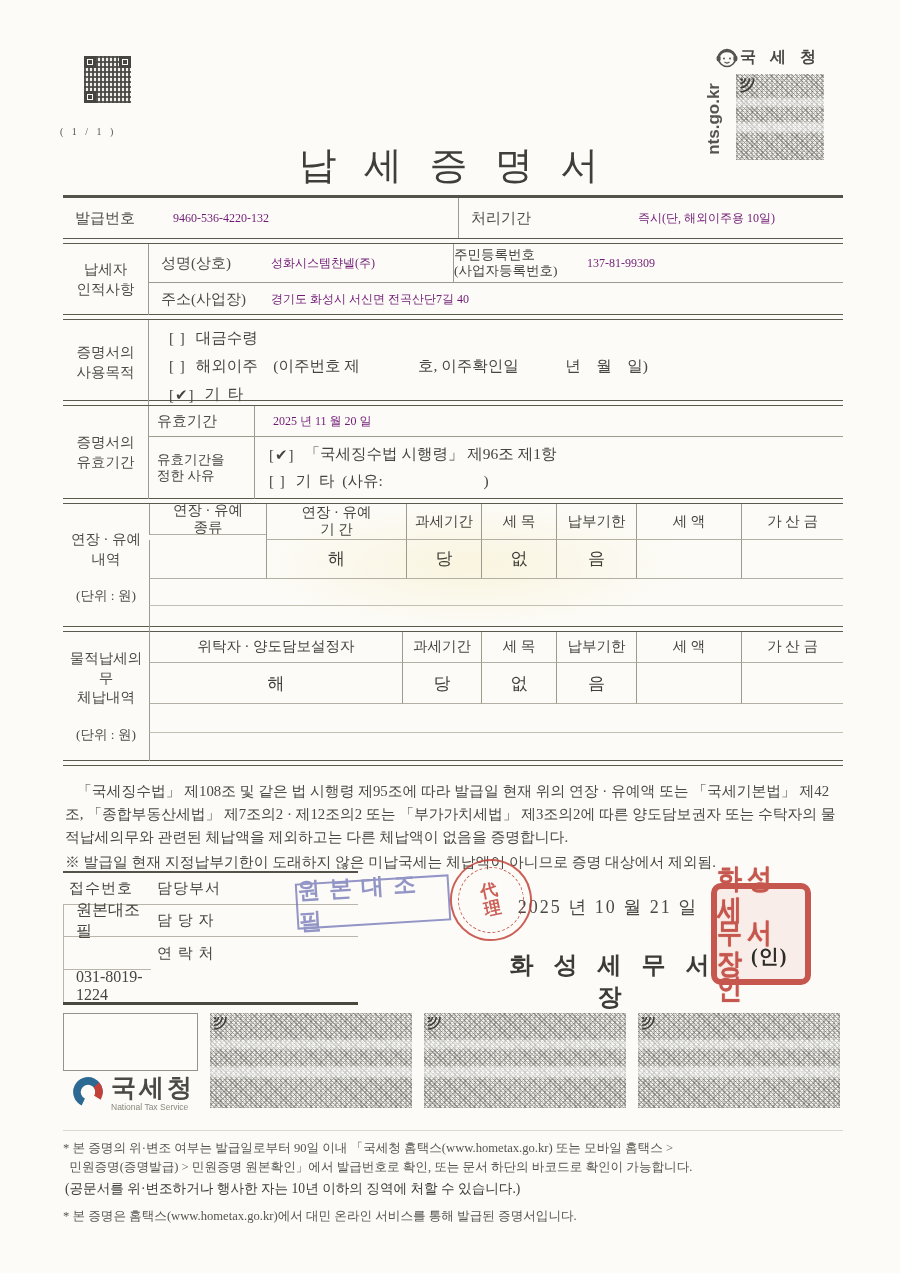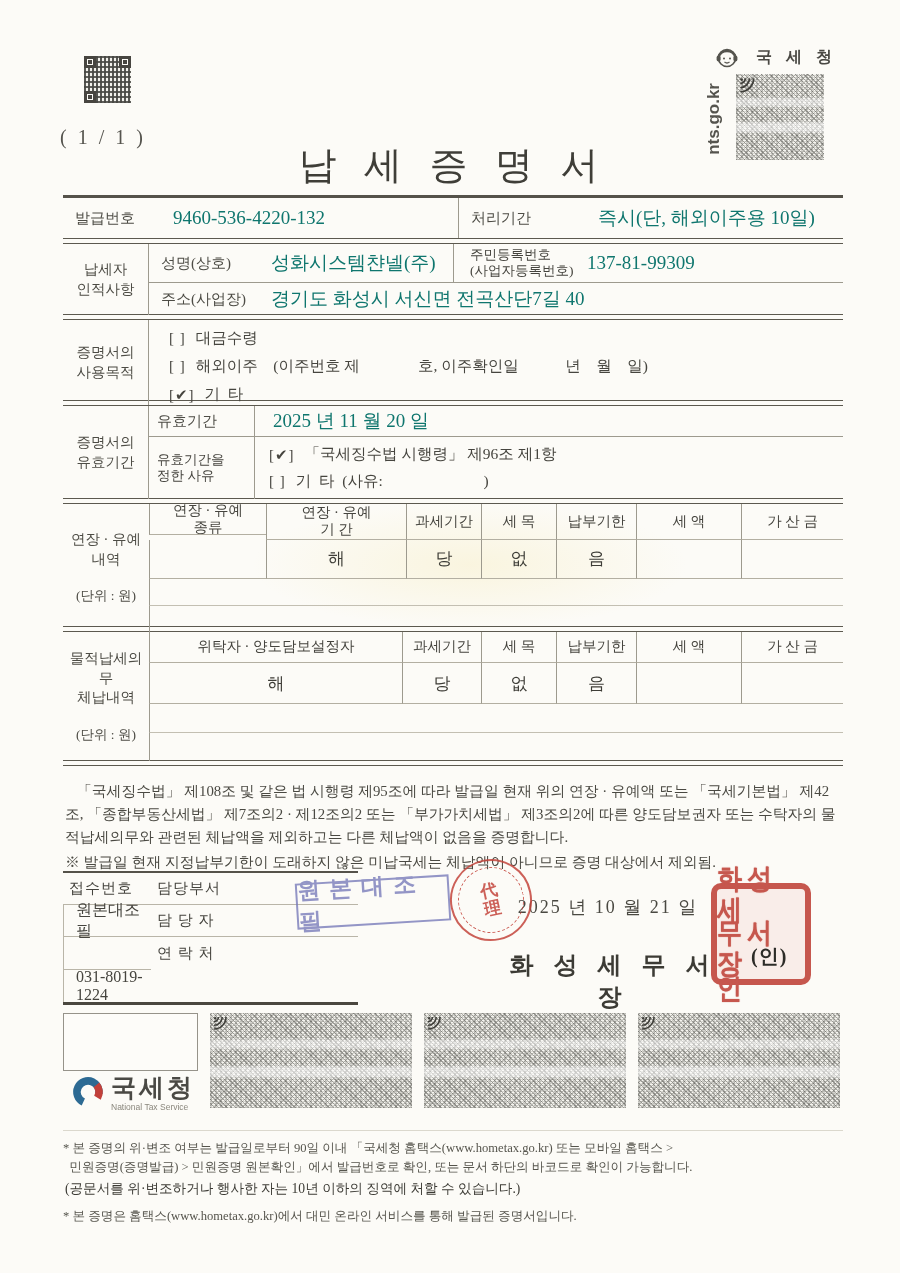--- a/index.html
+++ b/index.html
@@ -13,45 +13,45 @@
   .qr{
     left:84px;top:56px;width:47px;height:47px;position:absolute;
     background:
       repeating-linear-gradient(0deg, rgba(70,70,66,.85) 0 2px, transparent 2px 5px),
       repeating-linear-gradient(90deg, rgba(70,70,66,.9) 0 2px, transparent 2px 4px);
     background-color:#f2f1ec;
   }
   .qr .f{position:absolute;width:12px;height:12px;border:3px solid #474540;background:#fcfbf7;box-sizing:border-box;}
   .qr .f.a{left:0;top:0}.qr .f.b{right:0;top:0}.qr .f.c{left:0;bottom:0}
   .qr .f::after{content:"";position:absolute;left:1px;top:1px;width:4px;height:4px;background:#474540;}
-  .pageind{left:60px;top:126px;position:absolute;font-size:20px;letter-spacing:3px;color:#55544e;}
+  .pageind{left:60px;top:126px;position:absolute;font-size:10px;letter-spacing:3px;color:#55544e;}
   .doc-title{left:63px;top:140px;width:780px;position:absolute;text-align:center;
     font-size:38px;font-weight:normal;letter-spacing:9px;color:#3f3e38;}
-  .nts-head{left:714px;top:44px;position:absolute;display:flex;align-items:center;gap:16px;}
+  .nts-head{left:714px;top:44px;position:absolute;display:flex;align-items:center;gap:0;}
   .nts-head .kname{font-size:16px;font-weight:bold;letter-spacing:5px;color:#4a4944;}
   .nts-vert{left:704px;top:76px;position:absolute;height:86px;display:flex;align-items:center;}
   .nts-vert span{writing-mode:vertical-rl;transform:rotate(180deg);
     font-family:"Liberation Sans","DejaVu Sans",sans-serif;font-weight:bold;font-size:17px;color:#55544e;}
   .noise{
     background:
       linear-gradient(0deg, transparent 30%, rgba(255,255,255,.55) 34%, rgba(255,255,255,.55) 42%, transparent 46%, transparent 60%, rgba(255,255,255,.5) 64%, rgba(255,255,255,.5) 70%, transparent 74%),
       repeating-linear-gradient(45deg, rgba(60,60,56,.38) 0 1px, transparent 1px 3px),
       repeating-linear-gradient(-45deg, rgba(90,90,84,.32) 0 1px, transparent 1px 4px),
       repeating-linear-gradient(0deg, rgba(110,110,100,.22) 0 1px, transparent 1px 2px),
       repeating-linear-gradient(90deg, rgba(80,80,76,.2) 0 2px, transparent 2px 5px);
     background-color:#f6f5f0;
   }
   .nts-noise{left:736px;top:74px;width:88px;height:86px;position:absolute;}
   .wifi{position:absolute;left:1px;top:1px;}
   
   .content{position:absolute;left:63px;top:195px;width:780px;}
   .dsep{height:4px;border-top:1px solid #5c594f;border-bottom:1px solid #5c594f;}
   .vline{border-left:1px solid #9d9a8e;}
   .lab{font-size:15px;color:#4d4c45;}
-  .val{font-size:19px;color:#0f766e;}
+  .val{font-size:12px;color:#701a75;}
   .pre{white-space:pre-wrap;}
   .cc{display:flex;align-items:center;justify-content:center;text-align:center;}
   .cl{display:flex;align-items:center;padding-left:12px;}
   
   .issue{display:grid;grid-template-columns:88px 307px 112px 1fr;height:40px;border-top:3px solid #55524a;}
   
   .sec{display:grid;grid-template-columns:86px 1fr;}
   .seclabel{border-right:1px solid #9d9a8e;display:flex;flex-direction:column;align-items:center;justify-content:center;
     font-size:14.5px;color:#4d4c45;line-height:1.35;text-align:center;}
   .seclabel .unit{margin-top:18px;font-size:13.5px;}
@@ -170,21 +170,21 @@
 
   <div class="sec" style="height:70px;">
     <div class="seclabel">
       <span>납세자</span>
       <span>인적사항</span>
     </div>
     <div>
       <div class="tp-rowA">
         <div class="cl lab">성명(상호)</div>
         <div class="cl val" style="padding-left:18px;">성화시스템챤넬(주)</div>
-        <div class="cl two13 pre vline" style="padding-left:16px;">주민등록번호
+        <div class="cl two13 pre vline" style="padding-left:0;">주민등록번호
 (사업자등록번호)</div>
         <div class="cl val" style="padding-left:2px;">137-81-99309</div>
       </div>
       <div class="tp-rowB">
         <div class="cl lab">주소(사업장)</div>
         <div class="cl val" style="padding-left:18px;">경기도 화성시 서신면 전곡산단7길 40</div>
       </div>
     </div>
   </div>
   <div class="dsep"></div>

